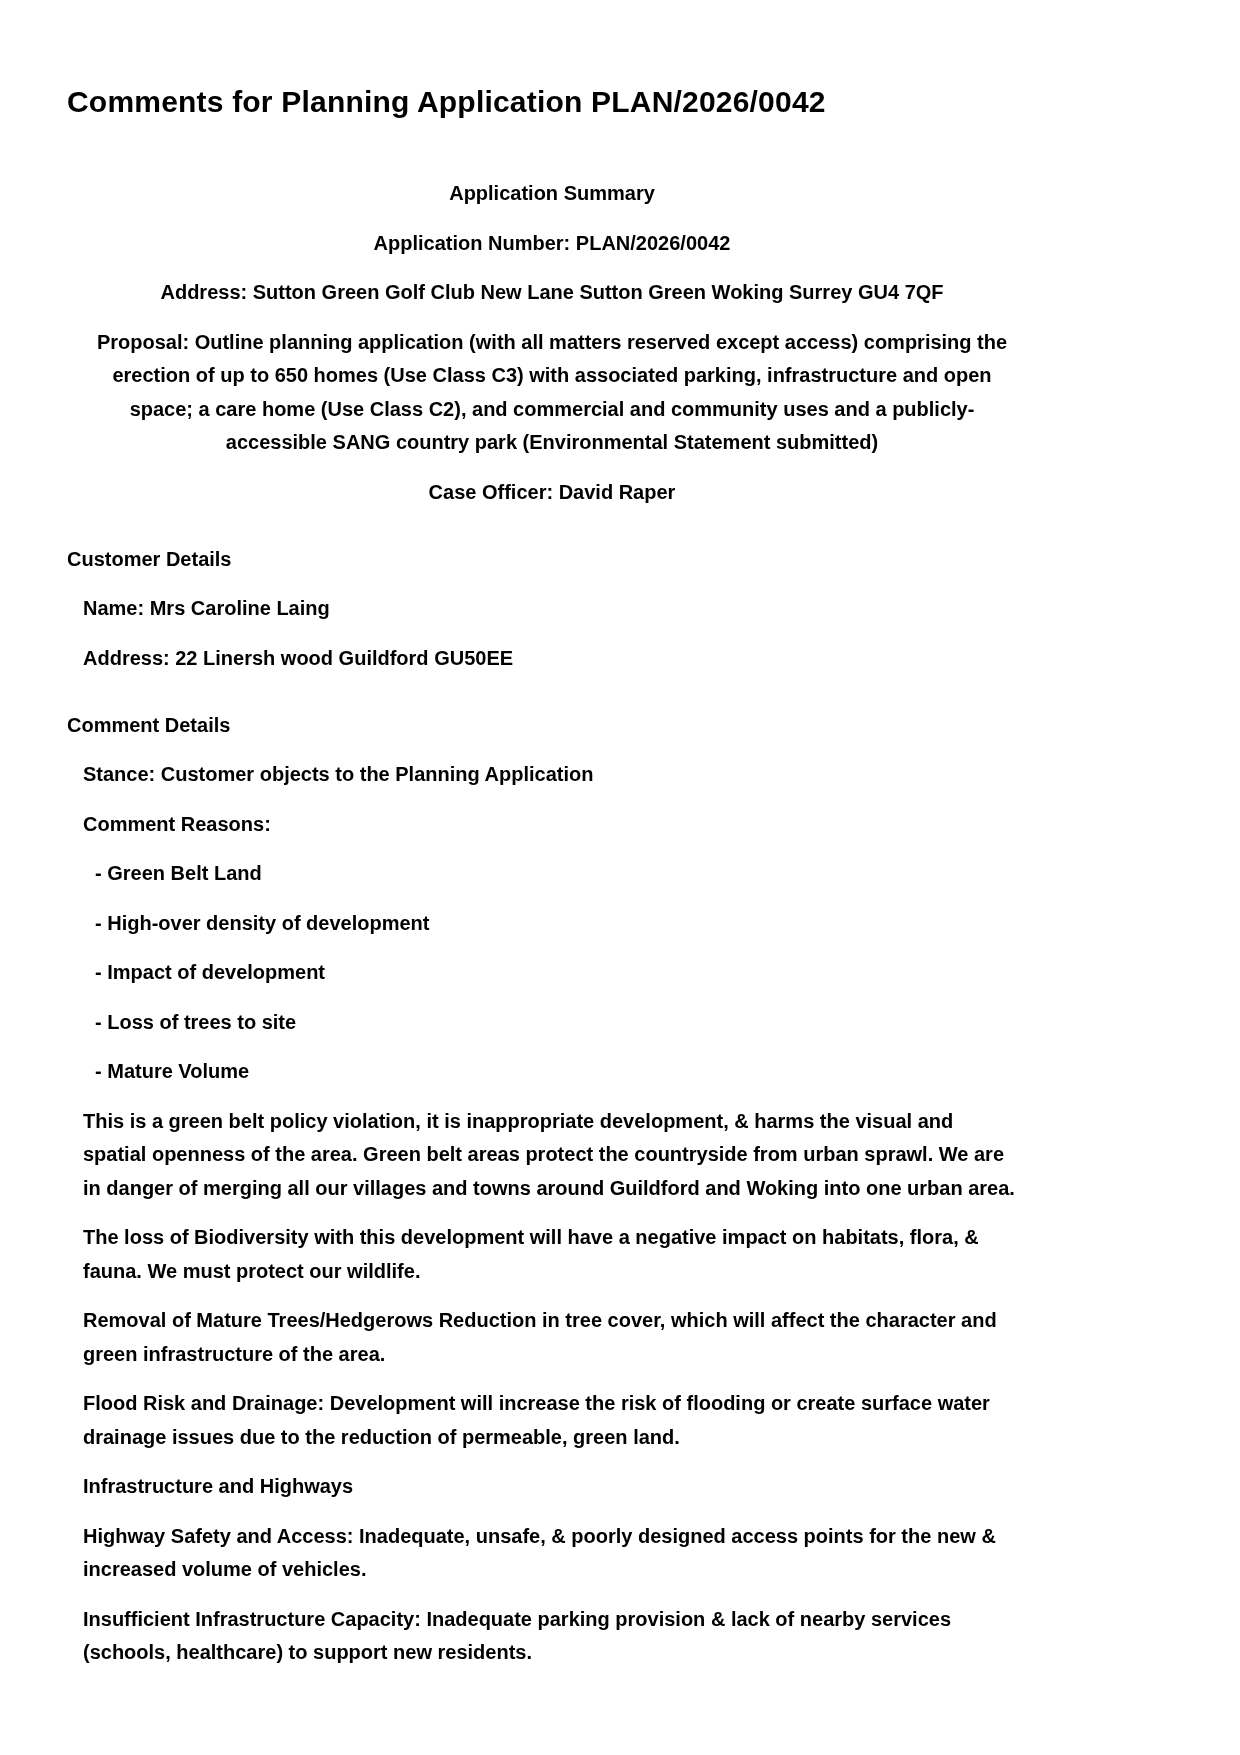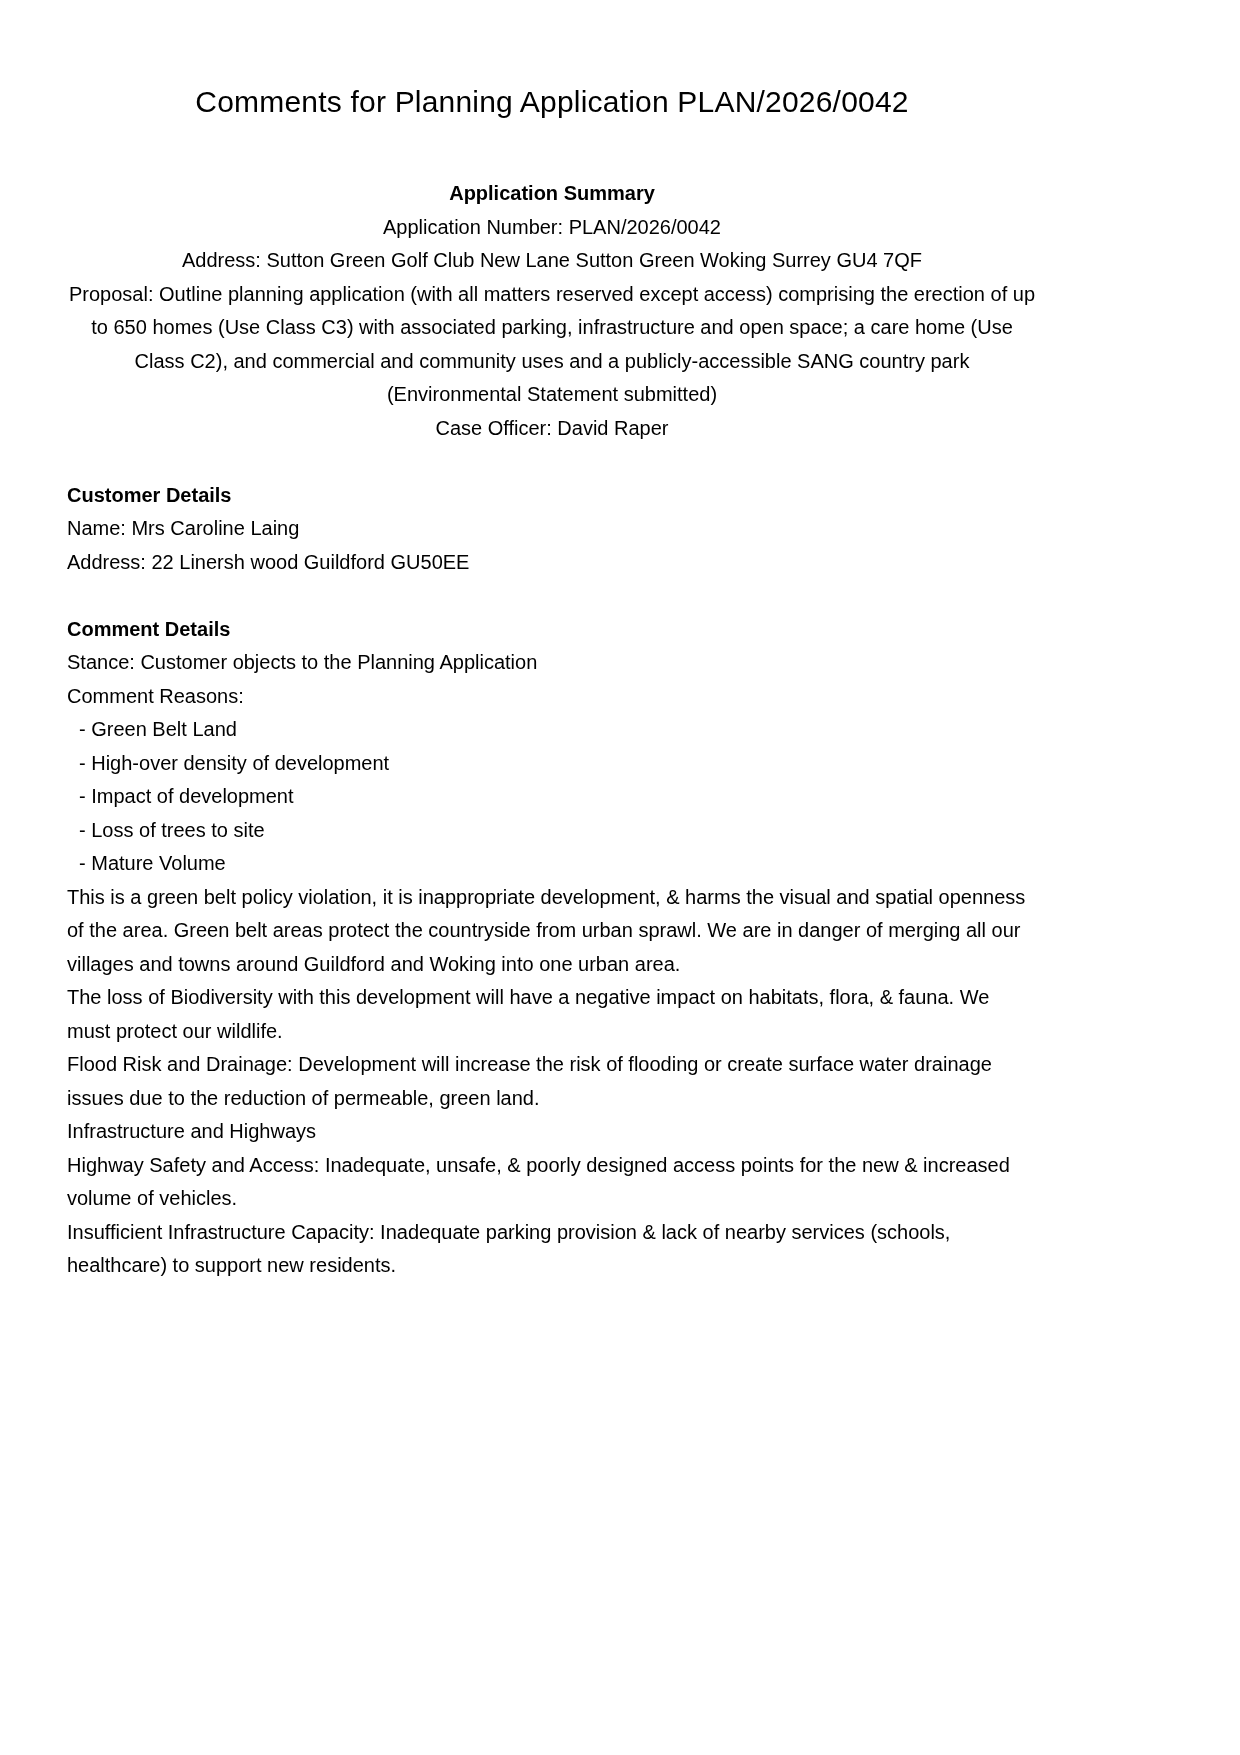--- a/index.html
+++ b/index.html
@@ -17,29 +17,28 @@
   .doc {
     width: 970px;
     margin-left: 67px;
     padding-top: 84px;
     font-size: 20px;
     line-height: 33.5px;
   }
   h1.title {
     font-size: 30px;
     line-height: 36px;
-    font-weight: 400;
-    text-align: center;
+    font-weight: 700;
     margin: 0;
     letter-spacing: 0.2px;
   }
   .sec { margin-top: 33.5px; }
   .sec.first { margin-top: 57px; text-align: center; }
   .h { font-weight: 700; }
-  p { margin: 0; }
+  p { margin: 16px; font-weight: bold; }
   .reason { padding-left: 12px; }
 </style>
 </head>
 <body>
 
 <div class="doc">
 
   <h1 class="title">Comments for Planning Application PLAN/2026/0042</h1>
 
   <section class="sec first">
@@ -62,19 +61,20 @@
     <p>Comment Reasons:</p>
 
     <p class="reason">- Green Belt Land</p>
     <p class="reason">- High-over density of development</p>
     <p class="reason">- Impact of development</p>
     <p class="reason">- Loss of trees to site</p>
     <p class="reason">- Mature Volume</p>
 
     <p>This is a green belt policy violation, it is inappropriate development, &amp; harms the visual and spatial openness of the area. Green belt areas protect the countryside from urban sprawl. We are in danger of merging all our villages and towns around Guildford and Woking into one urban area.</p>
     <p>The loss of Biodiversity with this development will have a negative impact on habitats, flora, &amp; fauna. We must protect our wildlife.</p>
+    <p>Removal of Mature Trees/Hedgerows Reduction in tree cover, which will affect the character and green infrastructure of the area.</p>
     <p>Flood Risk and Drainage: Development will increase the risk of flooding or create surface water drainage issues due to the reduction of permeable, green land.</p>
     <p>Infrastructure and Highways</p>
     <p>Highway Safety and Access: Inadequate, unsafe, &amp; poorly designed access points for the new &amp; increased volume of vehicles.</p>
     <p>Insufficient Infrastructure Capacity: Inadequate parking provision &amp; lack of nearby services (schools, healthcare) to support new residents.</p>
   </section>
 
 </div>
 
 </body></html>

